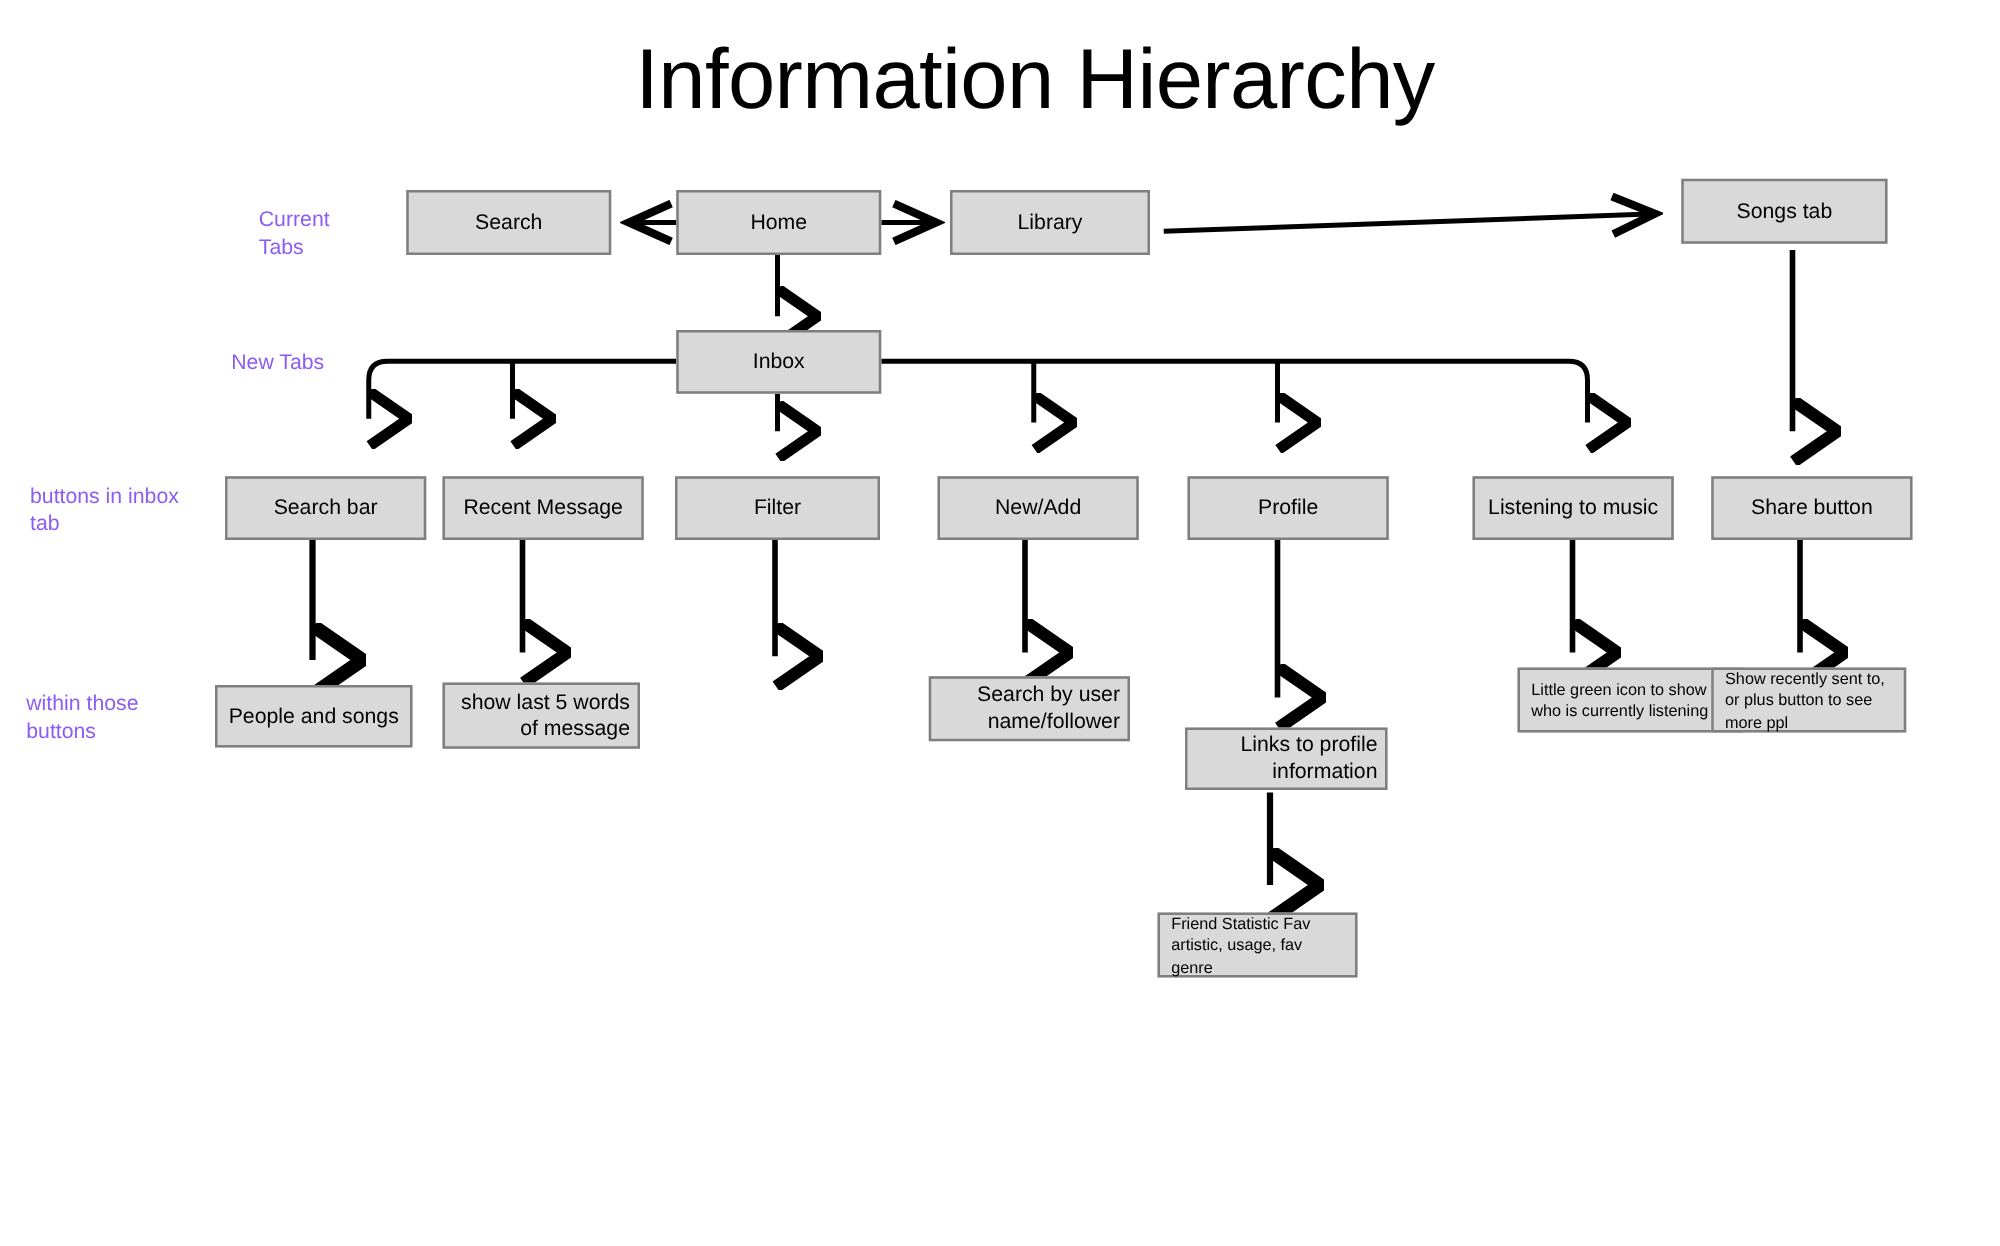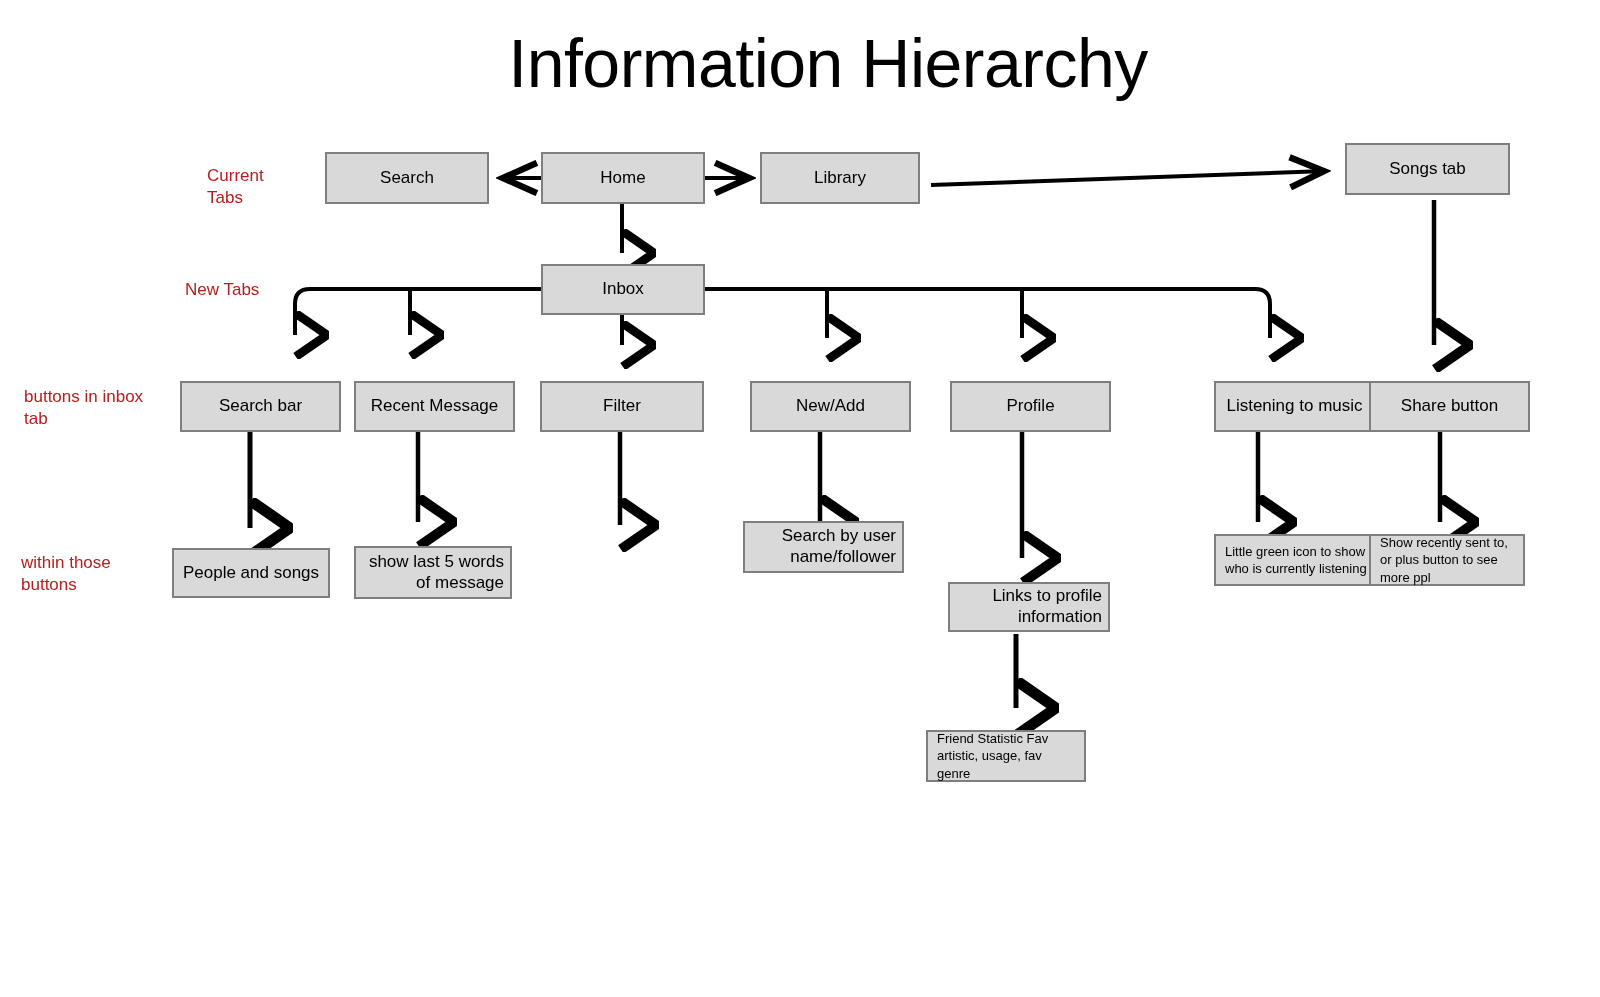--- a/index.html
+++ b/index.html
@@ -60,21 +60,21 @@
   }
   .node.leftalign {
     justify-content: flex-start;
     text-align: right;
     padding-left: 12px;
   }
   .side-label {
     position: absolute;
     font-size: 17px;
     line-height: 1.32;
-    color: #b91c1c;
+    color: #8b5cf6;
     white-space: pre-line;
   }
 </style>
 </head>
 <body>
 
 <div id="canvas">
 
   <div class="title">Information Hierarchy</div>
 
@@ -164,27 +164,27 @@
   <div class="node" style="left:760px; top:152px; width:160px; height:52px;">Library</div>
   <div class="node" style="left:1345px; top:143px; width:165px; height:52px;">Songs tab</div>
 
   <div class="node" style="left:541px; top:264px; width:164px; height:51px;">Inbox</div>
 
   <div class="node" style="left:180px; top:381px; width:161px; height:51px;">Search bar</div>
   <div class="node" style="left:354px; top:381px; width:161px; height:51px;">Recent Message</div>
   <div class="node" style="left:540px; top:381px; width:164px; height:51px;">Filter</div>
   <div class="node" style="left:750px; top:381px; width:161px; height:51px;">New/Add</div>
   <div class="node" style="left:950px; top:381px; width:161px; height:51px;">Profile</div>
-  <div class="node" style="left:1178px; top:381px; width:161px; height:51px;margin-left:36px;">Listening to music</div>
+  <div class="node" style="left:1178px; top:381px; width:161px; height:51px;">Listening to music</div>
   <div class="node" style="left:1369px; top:381px; width:161px; height:51px;">Share button</div>
 
   <div class="node" style="left:172px; top:548px; width:158px; height:50px;">People and songs</div>
   <div class="node leftalign" style="left:354px; top:546px; width:158px; height:53px;">show last 5 words
 of message</div>
-  <div class="node leftalign" style="left:743px; top:521px; width:161px; height:52px;">Search by user
+  <div class="node leftalign" style="left:743px; top:541px; width:161px; height:52px;">Search by user
 name/follower</div>
   <div class="node leftalign" style="left:948px; top:582px; width:162px; height:50px;">Links to profile
 information</div>
   <div class="node small" style="left:1178px; top:534px; width:181px; height:52px;margin-left:36px;">Little green icon
 to show who is
 currently listening</div>
   <div class="node small" style="left:1369px; top:534px; width:156px; height:52px;">Show recently
 sent to, or plus button
 to see more ppl</div>
 

